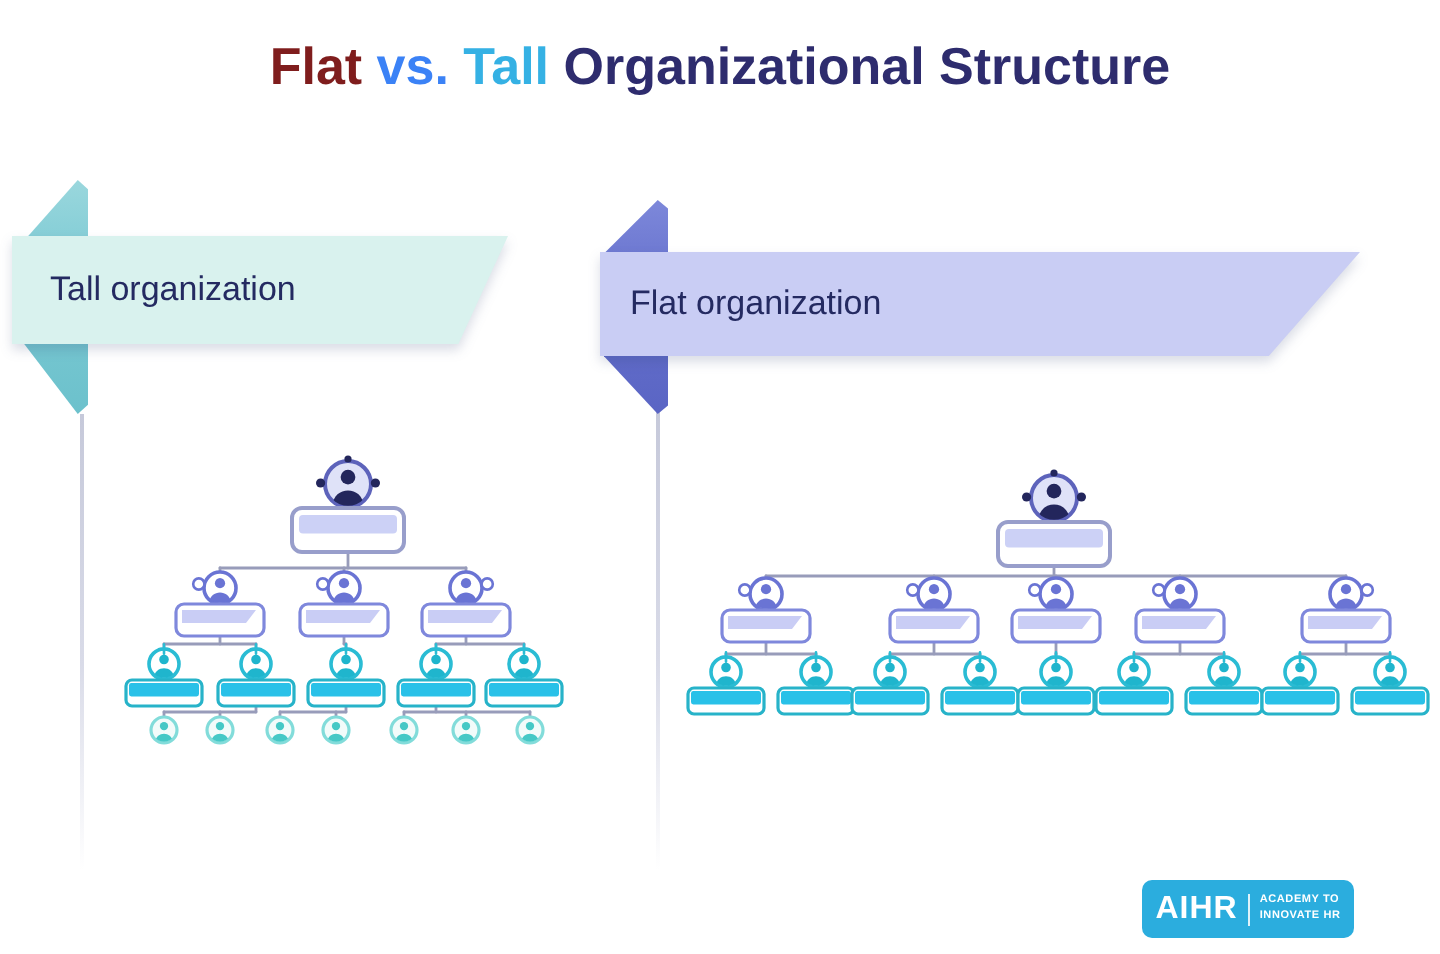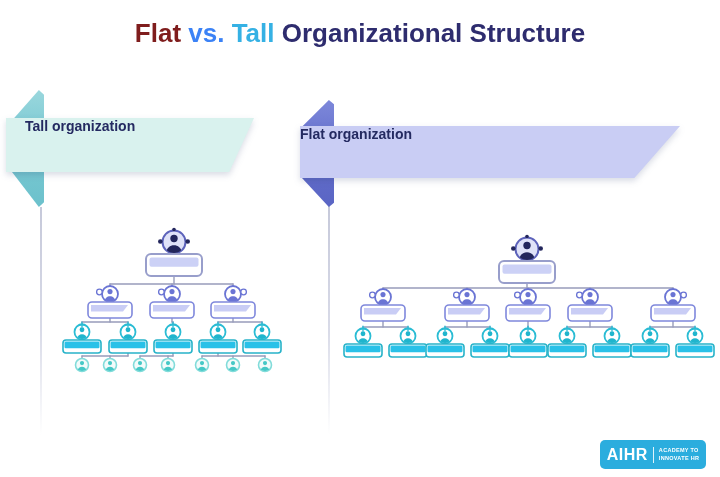--- a/index.html
+++ b/index.html
@@ -19,42 +19,42 @@
     background:linear-gradient(180deg,var(--teal-strip-light) 0%,var(--teal-strip) 35%,var(--teal-strip-dark) 100%);
     clip-path:polygon(84% 0%,100% 4%,100% 96%,84% 100%,0% 70%,0% 26%);
   }
   .strip-flat{
     left:302px;top:100px;height:107px;
     background:linear-gradient(180deg,var(--purple-strip-light) 0%,var(--purple-strip) 40%,var(--purple-strip-dark) 100%);
     clip-path:polygon(84% 0%,100% 4%,100% 96%,84% 100%,0% 73%,0% 25%);
   }
   .banner-wrap{position:absolute;filter:drop-shadow(0 3px 3px rgba(45,60,110,0.18));}
   .banner{
-    display:flex;align-items:flex-start;box-sizing:border-box;
-    font-weight:bold;font-size:14px;color:var(--banner-text);
+    display:flex;align-items:center;box-sizing:border-box;
+    font-weight:normal;font-size:17px;color:var(--banner-text);
   }
   .banner-wrap-tall{left:6px;top:118px;}
   .banner-tall{
     width:248px;height:54px;background:var(--mint);
     clip-path:polygon(0 0,100% 0,90% 100%,0 100%);padding-left:19px;
   }
   .banner-wrap-flat{left:300px;top:126px;}
   .banner-flat{
     width:380px;height:52px;background:var(--lavender);
-    clip-path:polygon(0 0,100% 0,88% 100%,0 100%);
+    clip-path:polygon(0 0,100% 0,88% 100%,0 100%);padding-left:15px;
   }
   .panel-edge{
     position:absolute;width:2px;
     background:linear-gradient(to bottom,#c6c9da 0%,#d9dbe8 55%,rgba(217,219,232,0) 100%);
   }
   .panel-edge-left{left:40px;top:207px;height:228px;}
   .panel-edge-right{left:328px;top:206px;height:229px;}
   .charts-svg{position:absolute;left:0;top:0;}
   .logo{
-    position:absolute;left:600px;top:440px;width:106px;height:29px;
+    position:absolute;left:571px;top:440px;width:106px;height:29px;
     background:var(--logo-blue);border-radius:5px;
     display:flex;align-items:center;justify-content:center;gap:5px;color:#fff;
   }
   .logo-brand{font-size:16px;font-weight:bold;letter-spacing:0.5px;}
   .logo-sep{width:1px;height:16px;background:rgba(255,255,255,0.85);}
   .logo-tag{display:flex;flex-direction:column;font-size:5.5px;font-weight:bold;letter-spacing:0.3px;line-height:1.35;}
 </style>
 </head>
 <body>
 

